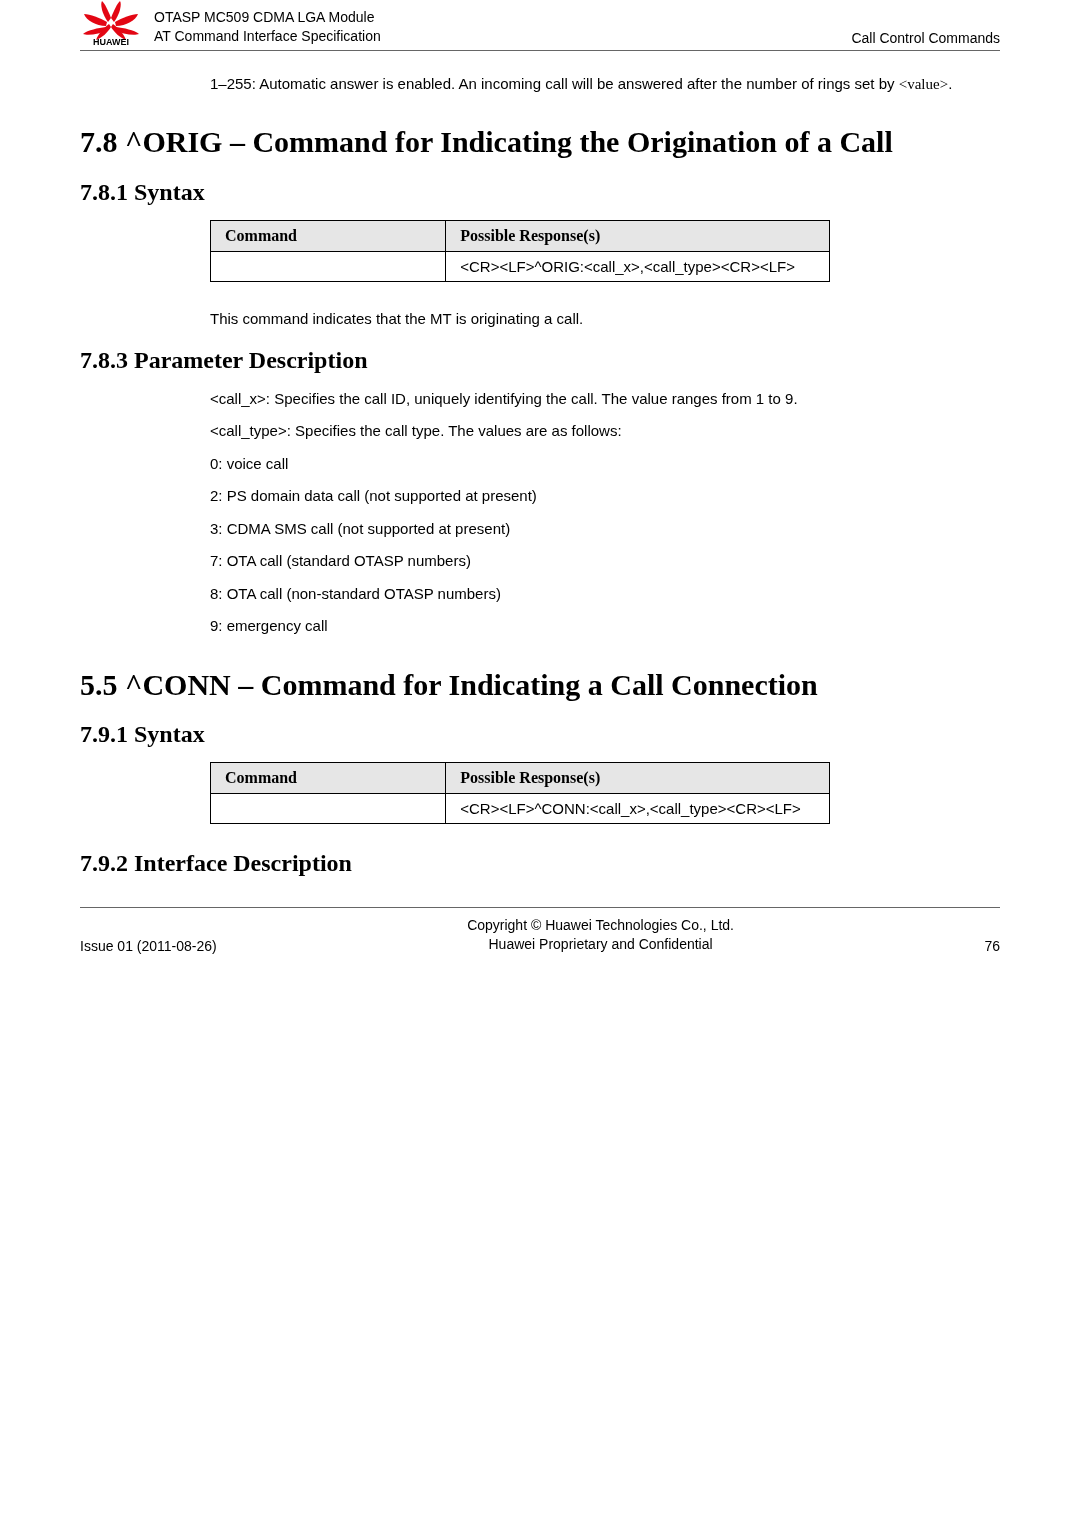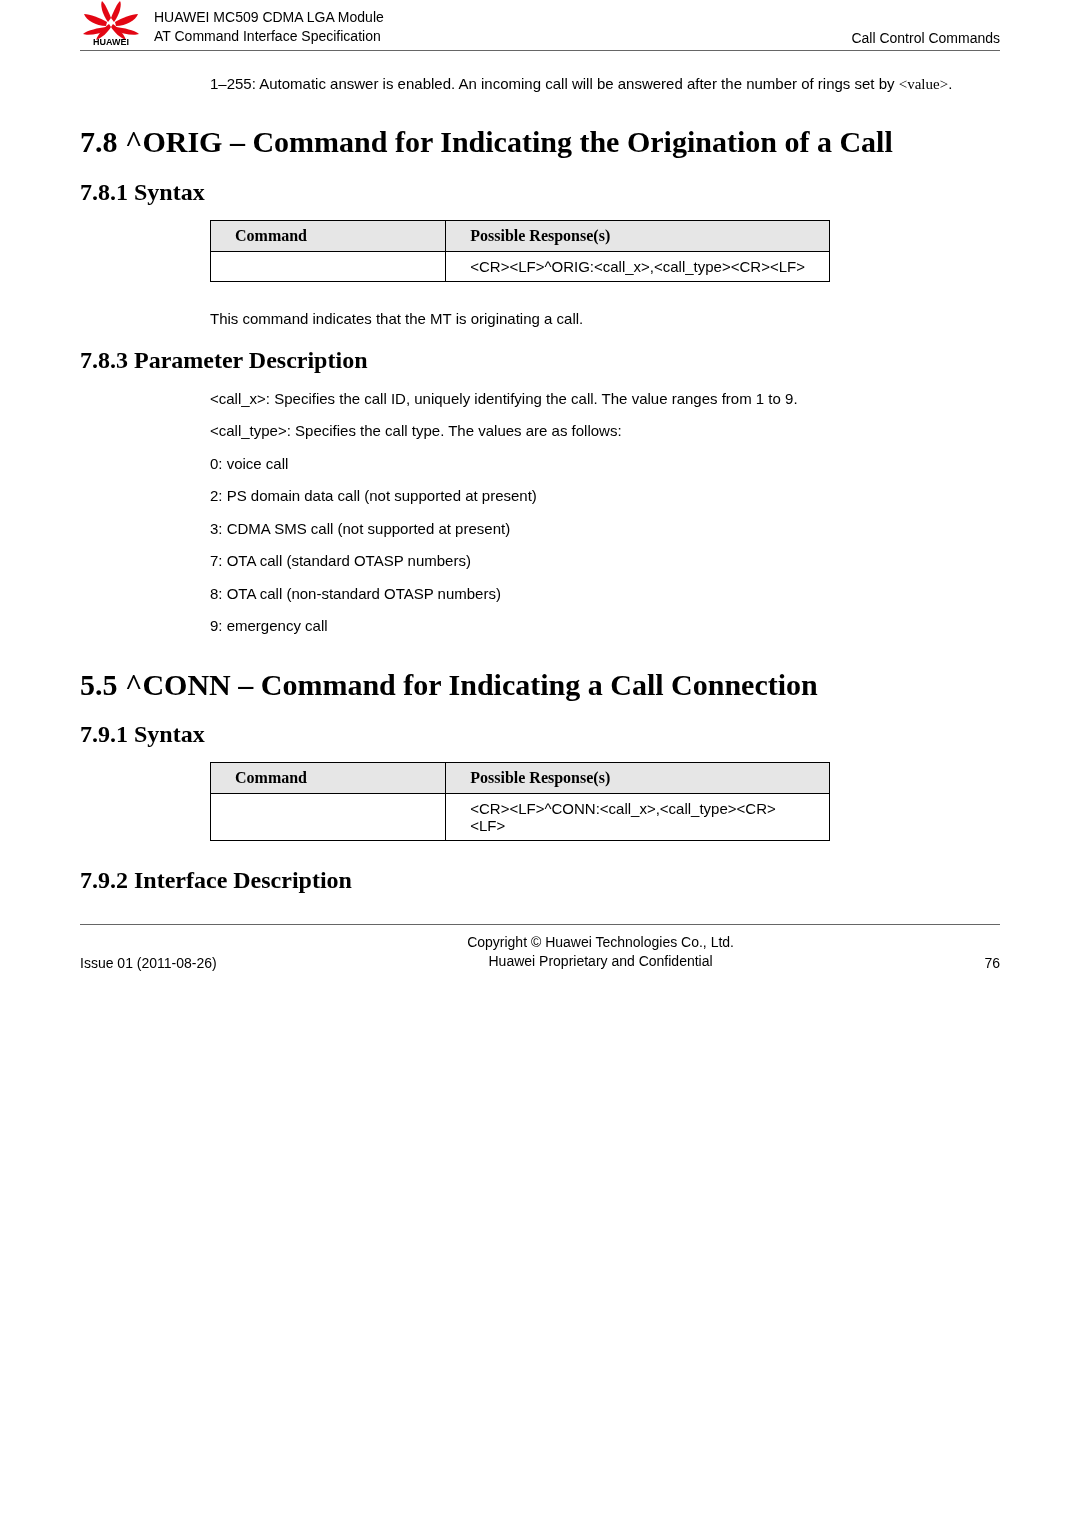--- a/index.html
+++ b/index.html
@@ -64,21 +64,21 @@
     margin: 18px 0 14px 0;
   }
   table.cmd {
     border-collapse: collapse;
     width: 620px;
     margin-left: 130px;
     margin-bottom: 26px;
   }
   table.cmd th, table.cmd td {
     border: 1px solid #000;
-    padding: 6px 24px;
+    padding: 6px 14px;
     text-align: left;
     vertical-align: middle;
     font-size: 15px;
   }
   table.cmd th {
     background: #e6e6e6;
     font-family: "Book Antiqua", Palatino, Georgia, serif;
     font-weight: bold;
     font-size: 16px;
   }
@@ -122,21 +122,21 @@
           <path d="M35 22 C42 18 52 14 58 14 C56 20 46 26 36 26 Z"></path>
           <path d="M26 27 C18 28 8 30 3 34 C8 36 20 34 28 30 Z"></path>
           <path d="M36 27 C44 28 54 30 59 34 C54 36 42 34 34 30 Z"></path>
           <path d="M29 24 C24 28 18 34 16 40 C22 38 28 32 31 27 Z"></path>
           <path d="M33 24 C38 28 44 34 46 40 C40 38 34 32 31 27 Z"></path>
         </g>
         <text x="31" y="45" text-anchor="middle" font-size="9" font-weight="bold" fill="#000" font-family="Arial">HUAWEI</text>
       </svg>
     </div>
     <div class="header-text">
-      <span class="line">HUAWEI MC509 CDMA LGA Module</span>
+      <span class="line">OTASP MC509 CDMA LGA Module</span>
       <span class="line">AT Command Interface Specification</span>
     </div>
     <div class="header-right">Call Control Commands</div>
   </div>
 
   <p class="para indent">
     <span>1–255: Automatic answer is enabled. An incoming call will be answered after the number of rings set by </span><span class="bold-serif">&lt;value&gt;</span><span>.</span>
   </p>
 
   <h2 class="section-title">7.8 ^ORIG – Command for Indicating the Origination of a Call</h2>

